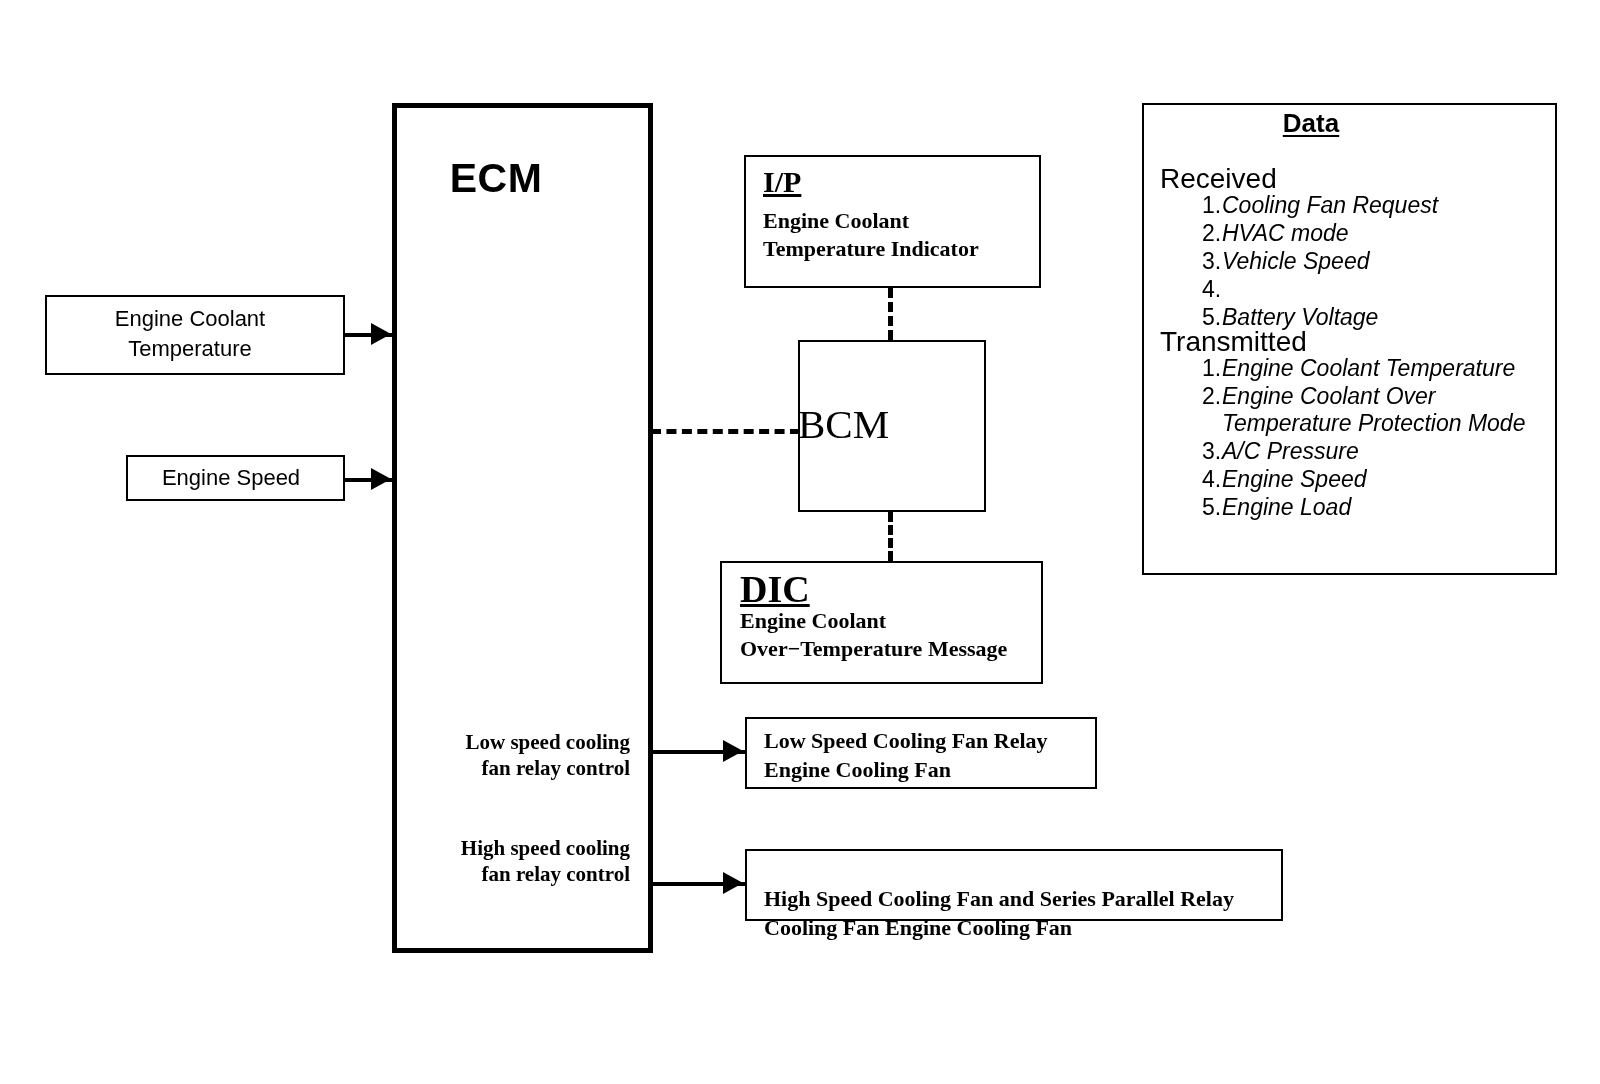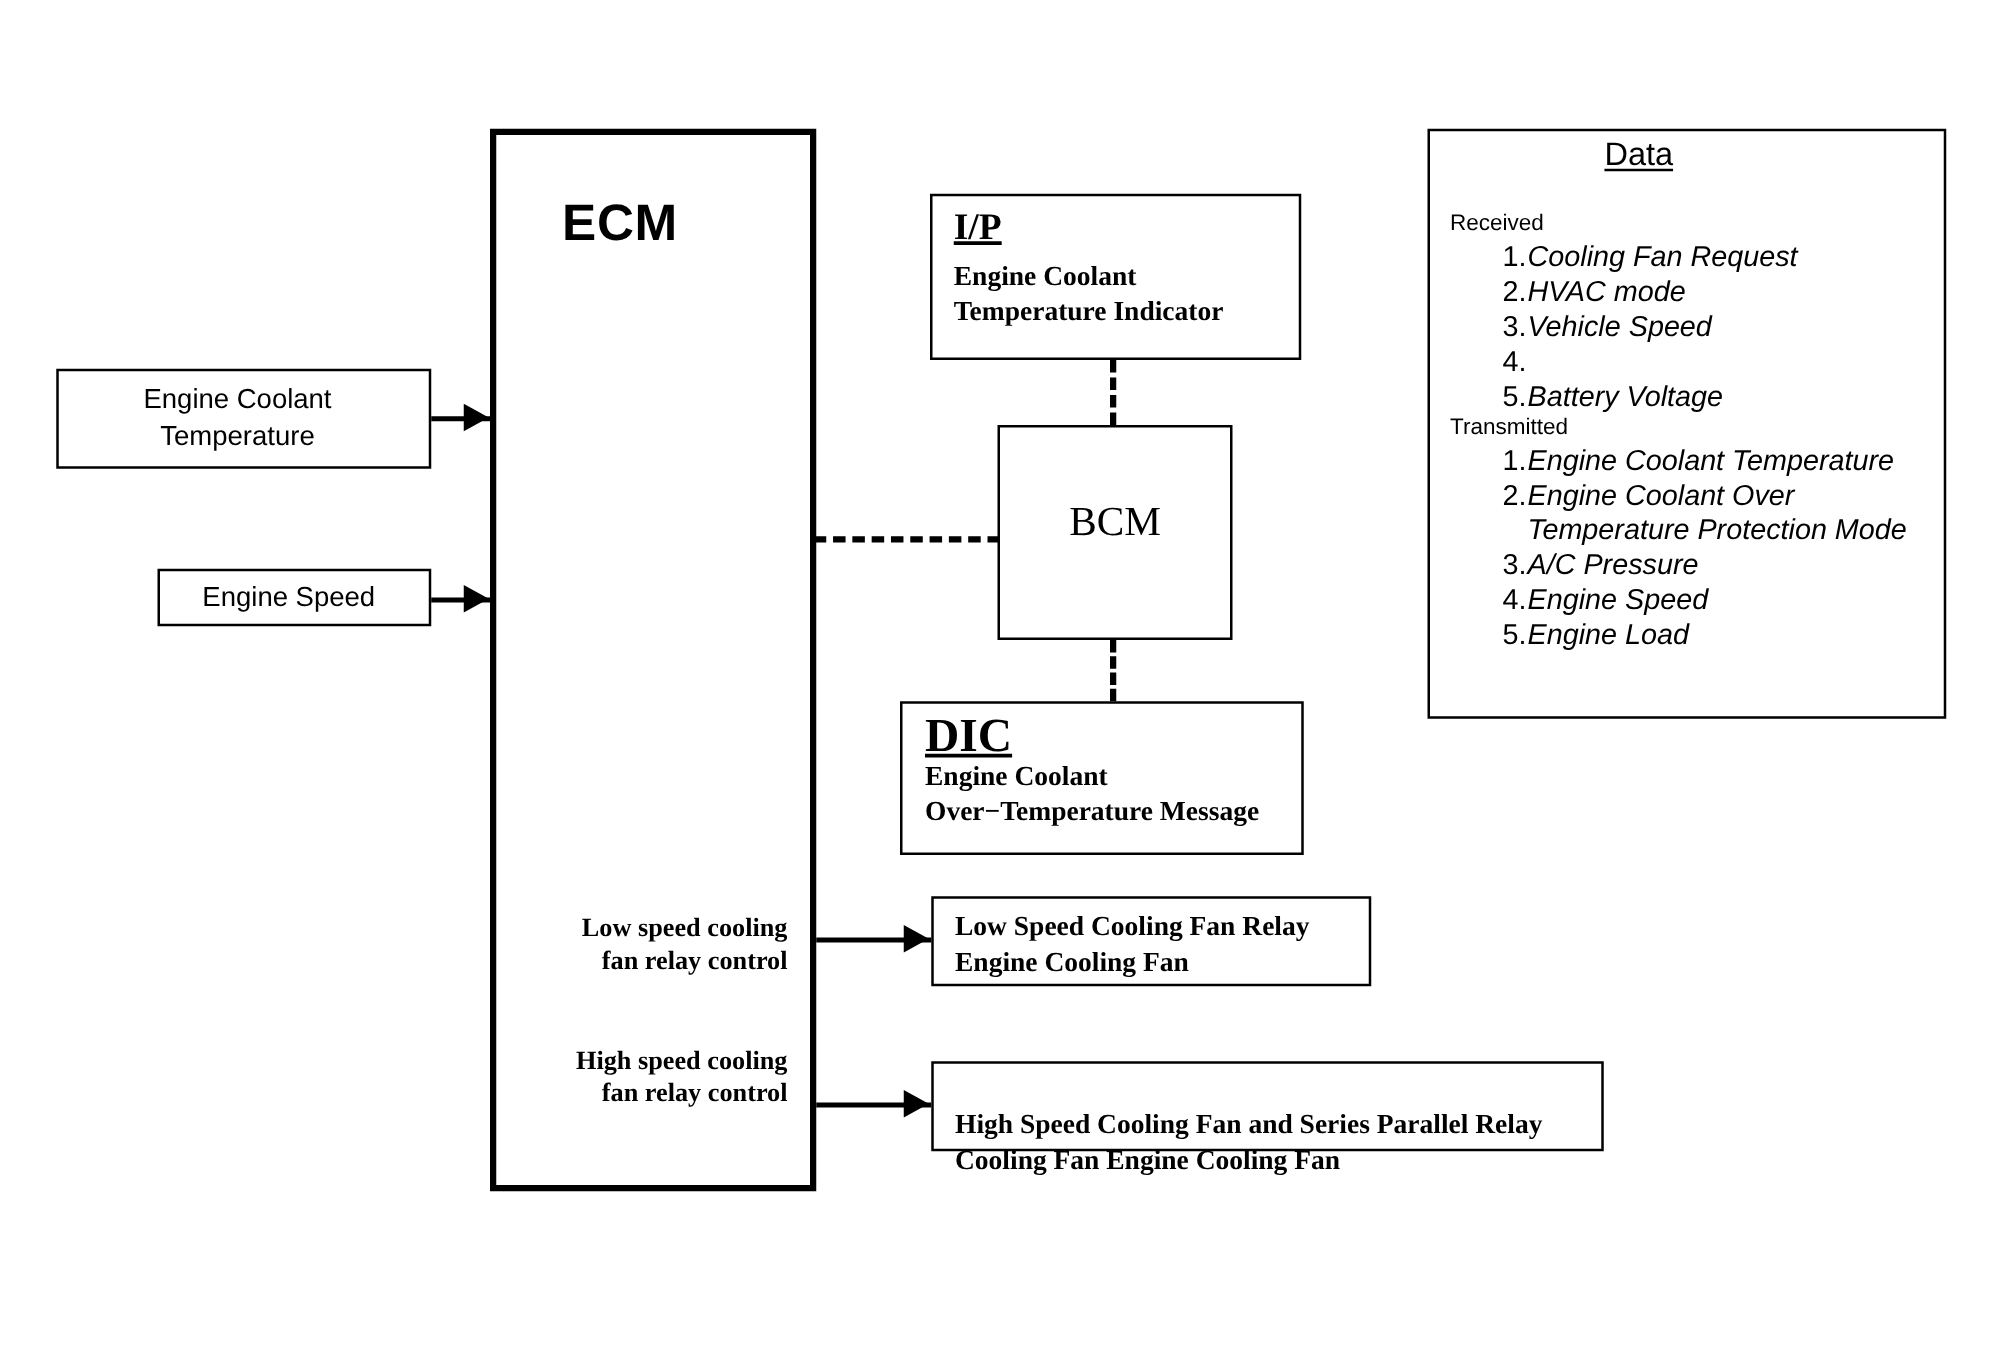--- a/index.html
+++ b/index.html
@@ -61,21 +61,21 @@
   }
   #ip-body {
     position: absolute; left: 763px; top: 207px; width: 270px;
     font-size: 22px; line-height: 28px; font-weight: bold;
   }
 
   
   #bcm-box { left: 798px; top: 340px; width: 188px; height: 172px; }
   #bcm-title {
     position: absolute; left: 798px; top: 400px; width: 188px;
-    text-align: center; font-size: 33px;
+    font-size: 41px;
   }
 
   
   #dic-box { left: 720px; top: 561px; width: 323px; height: 123px; }
   #dic-title {
     position: absolute; left: 740px; top: 567px;
     font-size: 38px; font-weight: bold;
     text-decoration: underline; text-underline-offset: 2px;
   }
   #dic-body {
@@ -105,25 +105,25 @@
     font-weight: bold;
   }
   #low-ctl-label  { left: 420px; top: 729px; }
   #high-ctl-label { left: 420px; top: 835px; }
 
   
   #data-box { left: 1142px; top: 103px; width: 415px; height: 472px; }
   #data-title {
     position: absolute; left: 1142px; top: 108px; width: 338px;
     text-align: center; font-size: 26px;
-    text-decoration: underline; text-underline-offset: 3px;
+    text-decoration: underline; text-underline-offset: 3px; font-weight: bold;
   }
   .data-head {
     position: absolute; left: 1160px;
-    font-size: 18px; line-height: 27px;
+    font-size: 28px; line-height: 27px;
   }
   #received-head { top: 165px; }
   #transmitted-head { top: 328px; }
   .data-list {
     position: absolute; left: 1160px; width: 390px;
     font-size: 23px; line-height: 27px;
   }
   #received-list { top: 192px; }
   #transmitted-list { top: 355px; }
   .data-item { display: flex; margin-bottom: 1px; }

